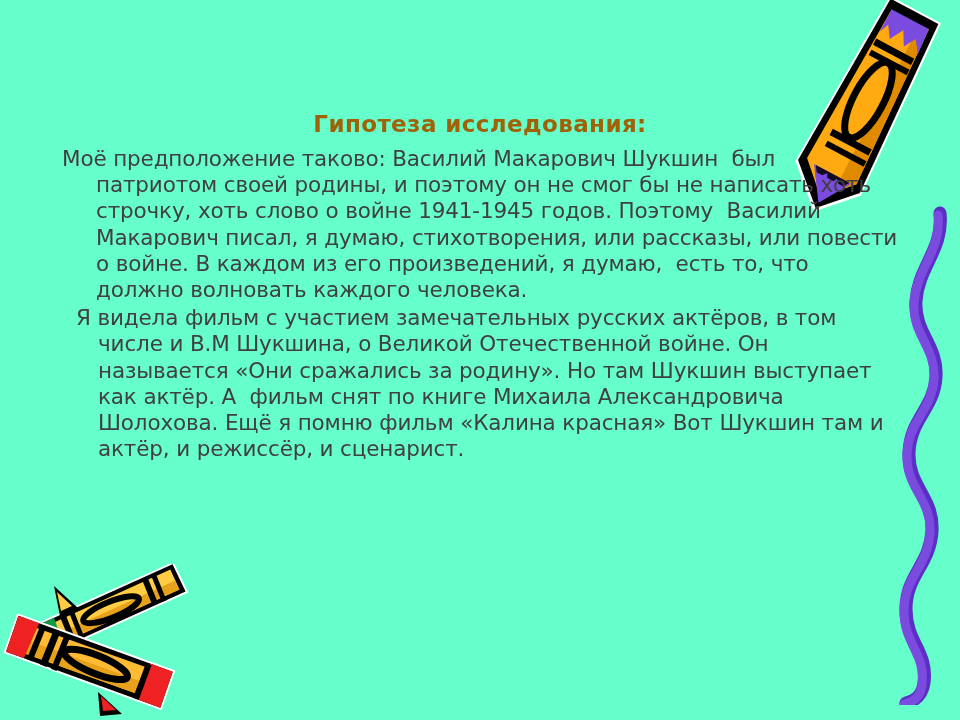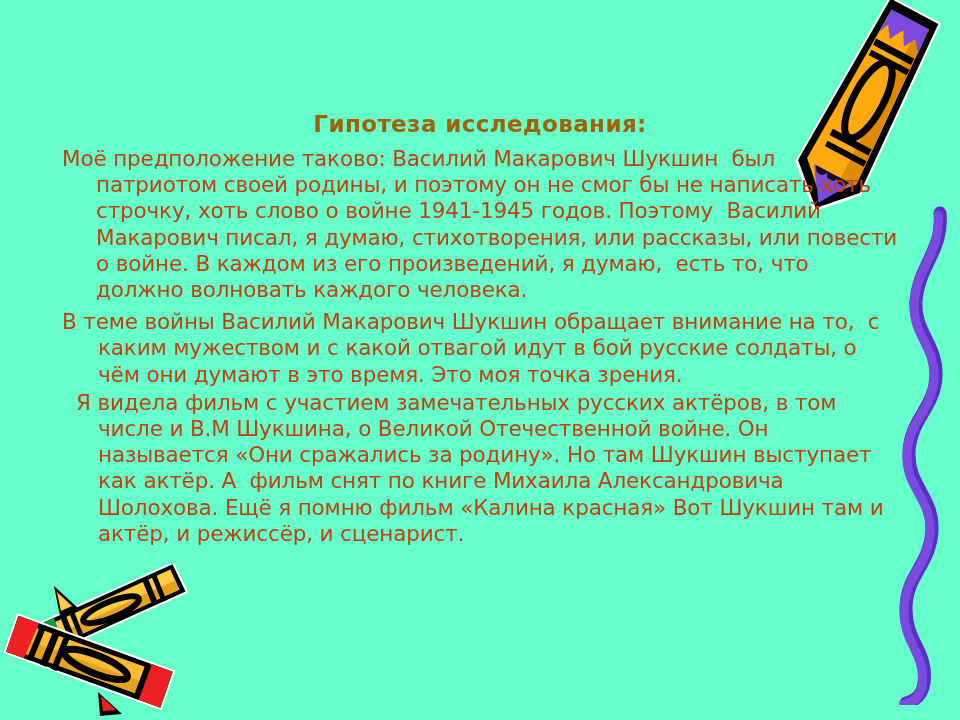--- a/index.html
+++ b/index.html
@@ -71,21 +71,21 @@
     position: absolute;
     top: 146px;
     left: 62px;
     width: 838px;
   }
 
   .para {
     font-family: "DejaVu Sans", sans-serif;
     font-size: 21.5px;
     font-weight: 400;
-    color: #c2410c;
+    color: #404040;
     line-height: 26.2px;
     letter-spacing: -0.15px;
     margin: 0 0 2px 0;
     padding-left: 34px;
     text-indent: -34px;
     text-align: left;
     white-space: pre-wrap;
   }
   .para.p2 { padding-left: 36px; text-indent: -36px; margin-top: 6px; }
   .para.p3 { padding-left: 36px; text-indent: -22px; margin-top: 0; }
@@ -179,18 +179,17 @@
       <path d="M107 132 L122 146 L109 147 Z" fill="#EE2222"></path>
     </g>
   </svg>
 
   <div id="content">
 
     <h1 id="slide-title">Гипотеза исследования:</h1>
 
     <div id="body-text">
       <p class="para p1">Моё предположение таково: Василий Макарович Шукшин  был патриотом своей родины, и поэтому он не смог бы не написать хоть строчку, хоть слово о войне 1941-1945 годов. Поэтому  Василий Макарович писал, я думаю, стихотворения, или рассказы, или повести о войне. В каждом из его произведений, я думаю,  есть то, что  должно волновать каждого человека.</p>
-      <p class="para p2">В теме войны Василий Макарович Шукшин обращает внимание на то,  с каким мужеством и с какой отвагой идут в бой русские солдаты, о чём они думают в это время. Это моя точка зрения.</p>
       <p class="para p3">Я видела фильм с участием замечательных русских актёров, в том числе и В.М Шукшина, о Великой Отечественной войне. Он называется «Они сражались за родину». Но там Шукшин выступает как актёр. А  фильм снят по книге Михаила Александровича Шолохова. Ещё я помню фильм «Калина красная» Вот Шукшин там и актёр, и режиссёр, и сценарист.</p>
     </div>
 
   </div>
 </div>
 
 </body></html>

